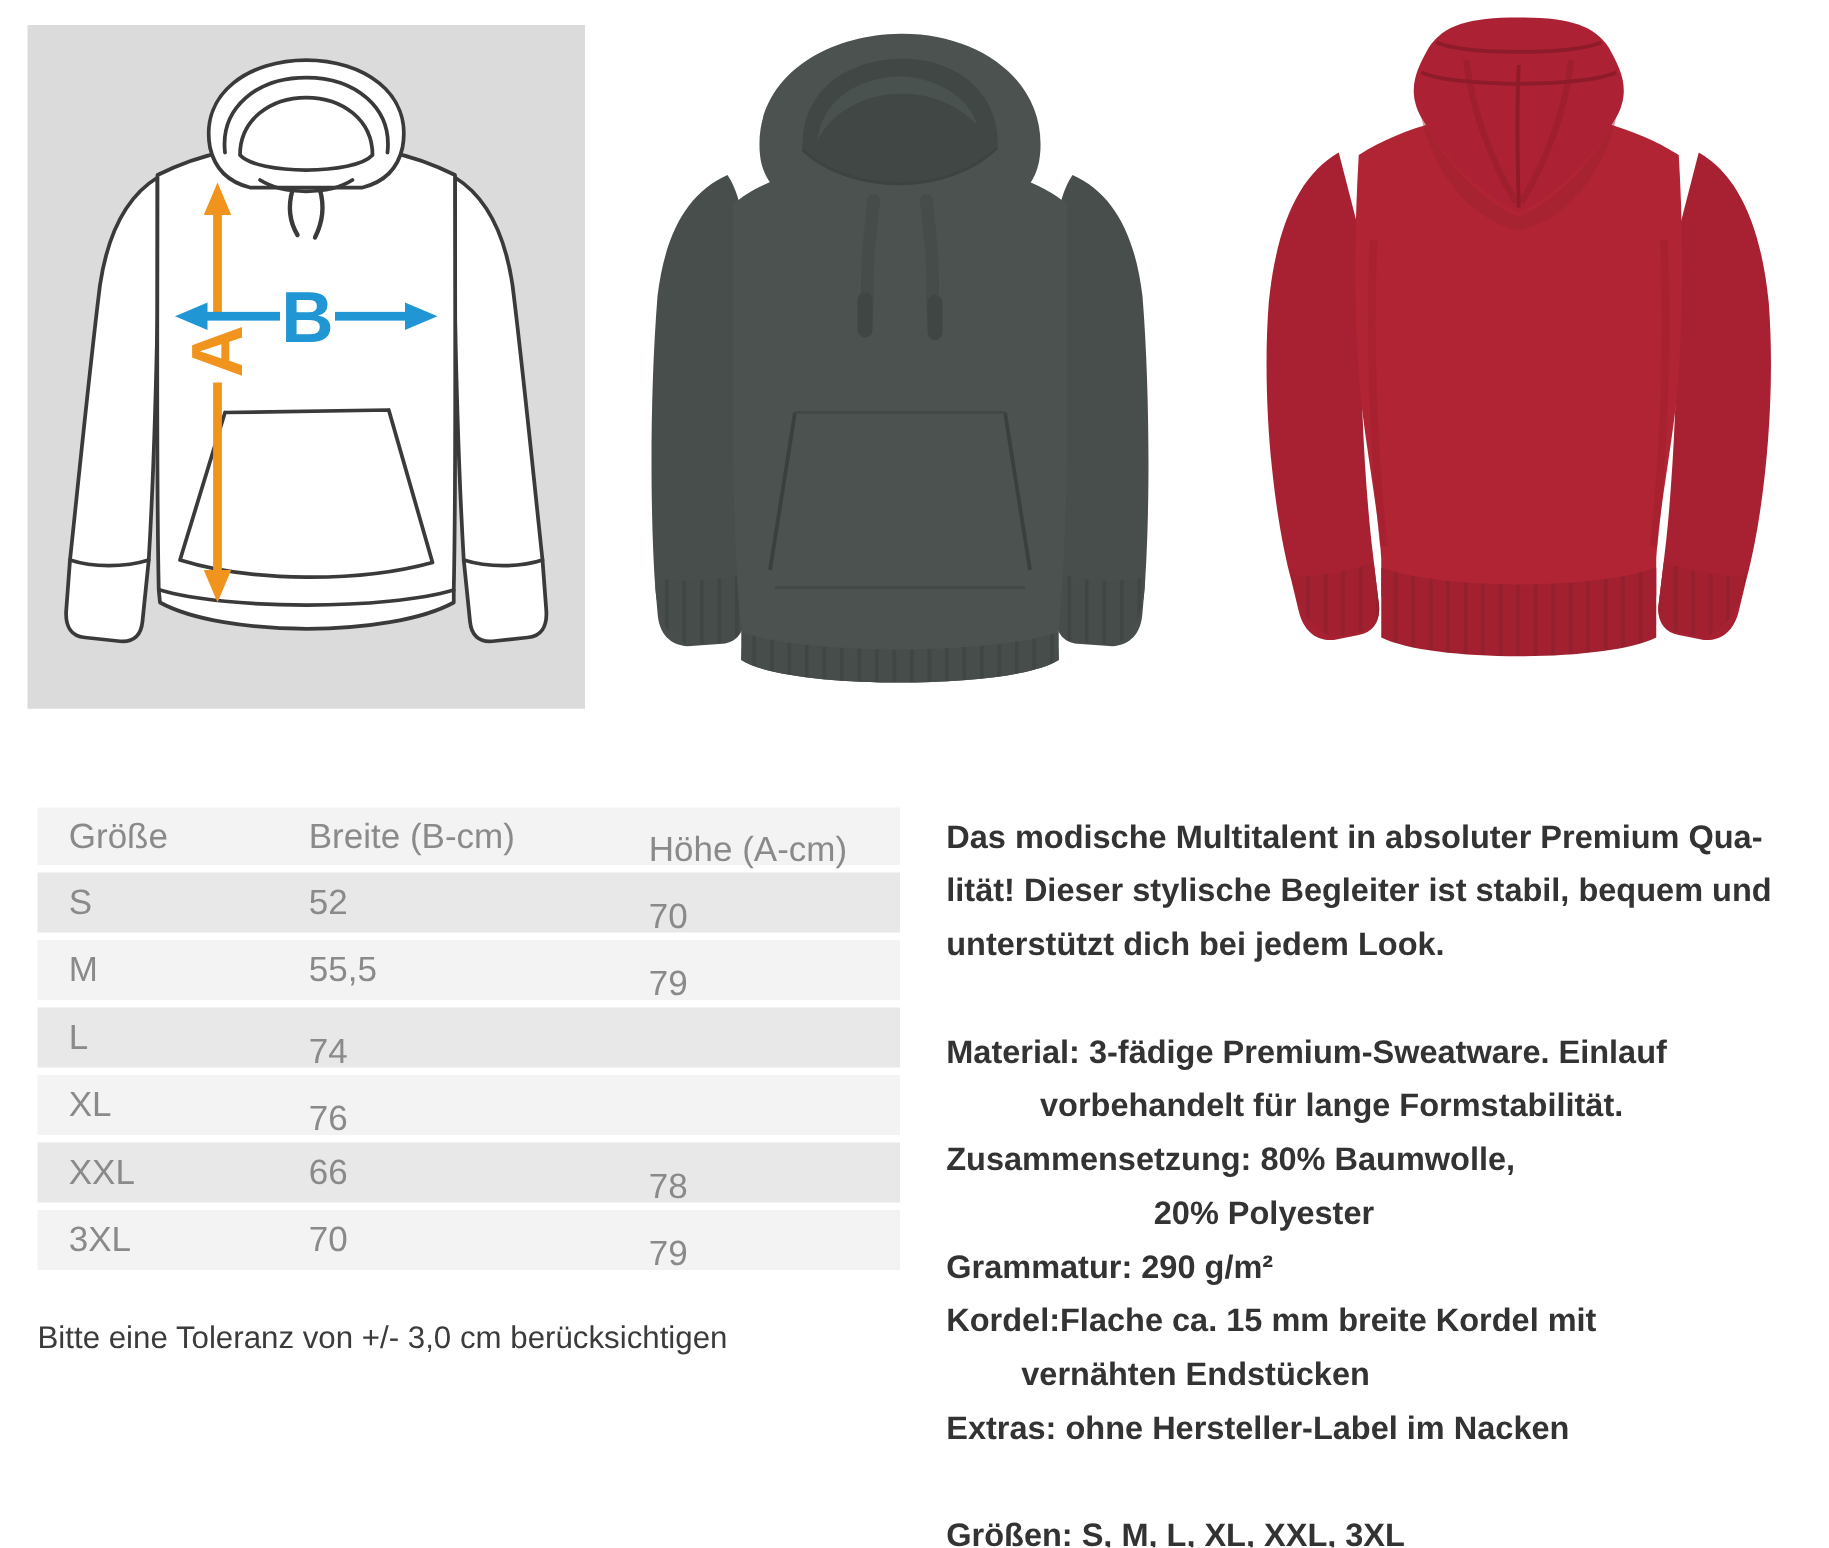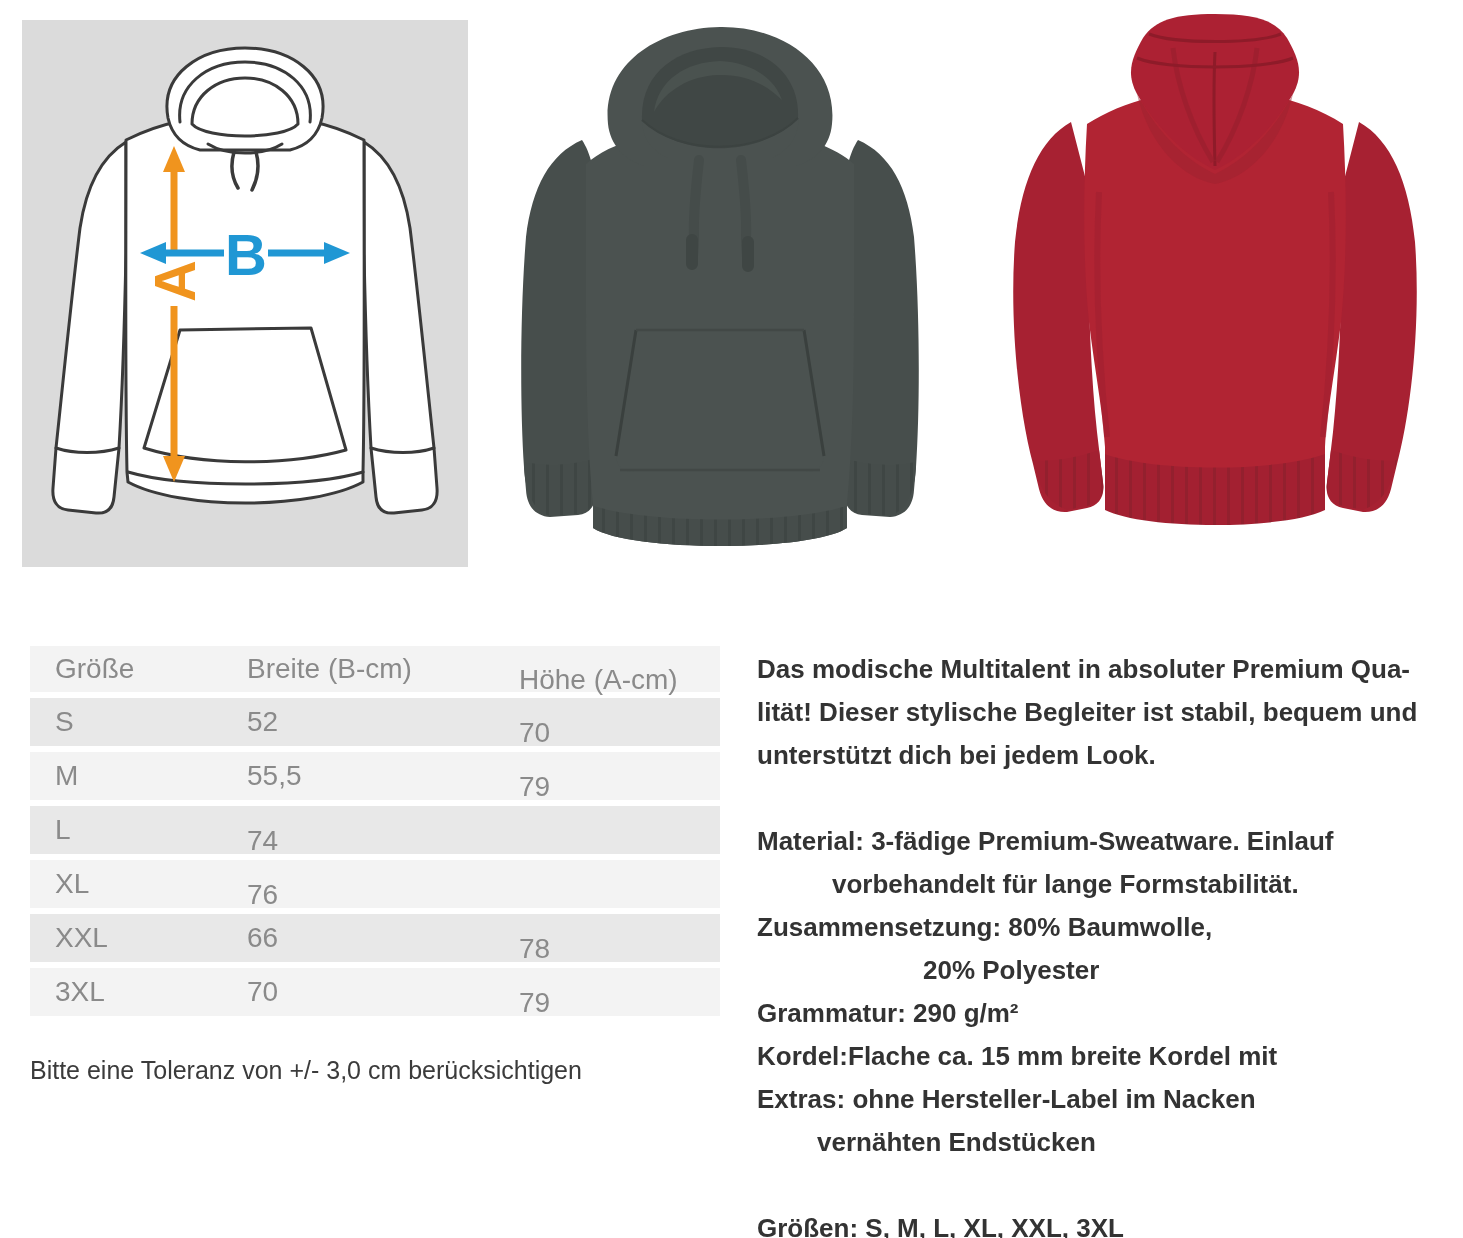--- a/index.html
+++ b/index.html
@@ -207,19 +207,19 @@
   <div class="desc-line">Das modische Multitalent in absoluter Premium Qua-</div>
       <div class="desc-line">lität! Dieser stylische Begleiter ist stabil, bequem und</div>
       <div class="desc-line">unterstützt dich bei jedem Look.</div>
       <div class="desc-line"></div>
       <div class="desc-line">Material: 3-fädige Premium-Sweatware. Einlauf</div>
       <div class="desc-line" style="padding-left: 75px;">vorbehandelt für lange Formstabilität.</div>
       <div class="desc-line">Zusammensetzung: 80% Baumwolle,</div>
       <div class="desc-line" style="padding-left: 166px;">20% Polyester</div>
       <div class="desc-line">Grammatur: 290 g/m²</div>
       <div class="desc-line">Kordel:Flache ca. 15 mm breite Kordel mit</div>
+      <div class="desc-line" style="padding-left: 60px;">vernähten Endstücken</div>
       <div class="desc-line">Extras: ohne Hersteller-Label im Nacken</div>
-      <div class="desc-line" style="padding-left: 60px;">vernähten Endstücken</div>
       <div class="desc-line"></div>
       <div class="desc-line">Größen: S, M, L, XL, XXL, 3XL</div>
     </div>
 
 </div>
 
 </body></html>

